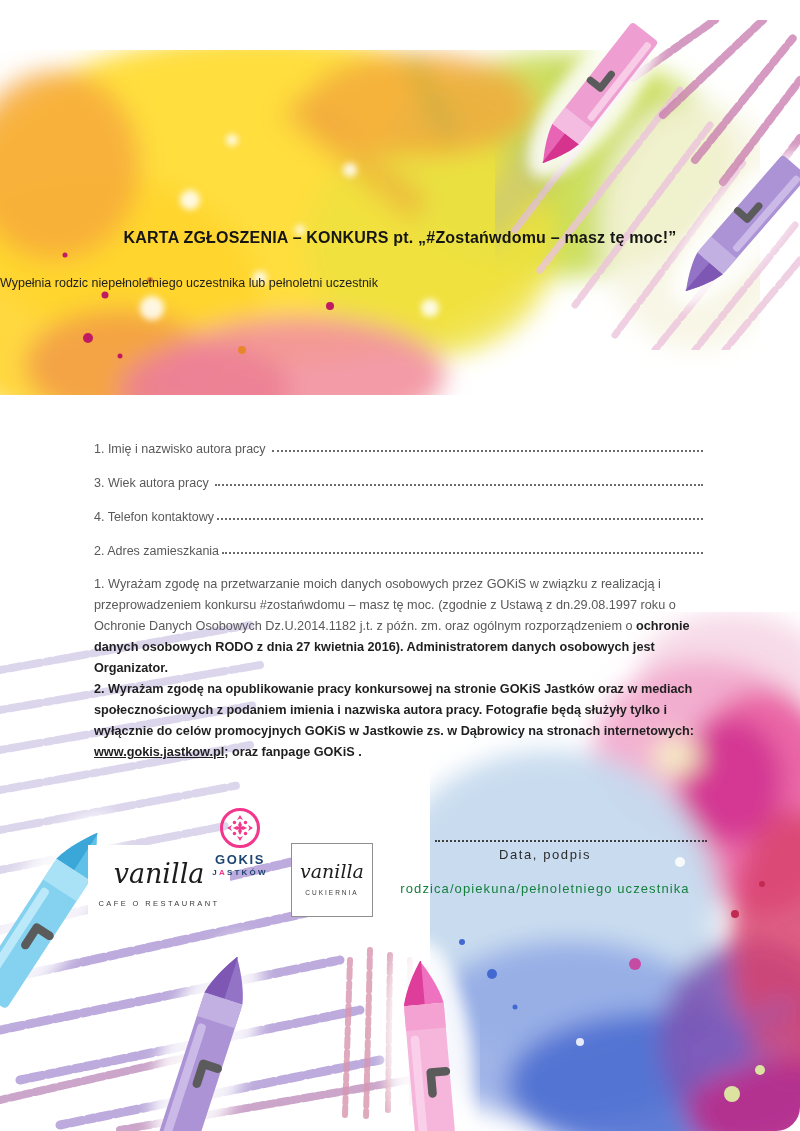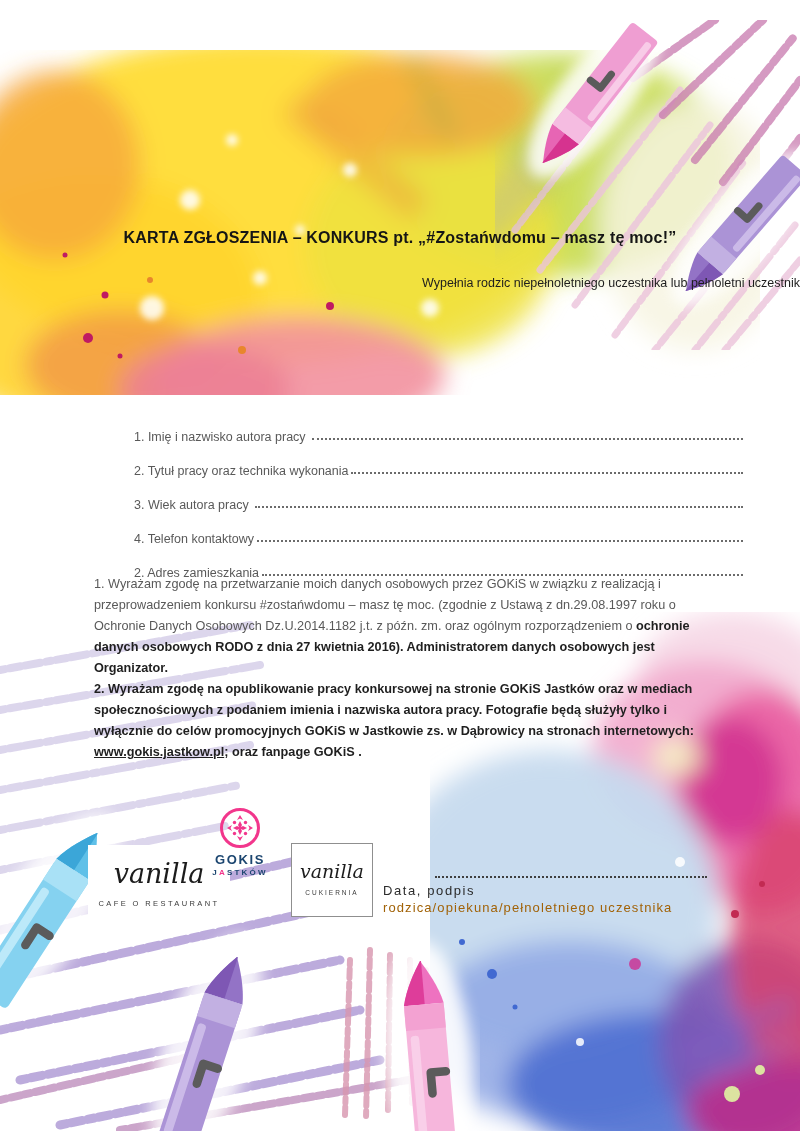--- a/index.html
+++ b/index.html
@@ -1,36 +1,36 @@
 <!DOCTYPE html>
 <html><head>
 <meta charset="utf-8">
 <style>
   html,body { margin:0; padding:0; background:#ffffff; }
   .page {
     position:relative; width:800px; height:1131px; margin:0 auto;
     background:#ffffff; overflow:hidden;
-    font-family:"Liberation Sans", sans-serif; color:#262626;
+    font-family:"Liberation Sans", sans-serif; color:#262626;border-radius:24px;
   }
   .deco { position:absolute; pointer-events:none; }
 
   
   .content { position:absolute; inset:0; z-index:5; }
 
   .doc-title {
     position:absolute; top:229px; left:0; width:100%;
     text-align:center; font-size:16px; font-weight:bold; color:#151515;
     letter-spacing:.2px;
   }
   .doc-subtitle {
     position:absolute; top:276px; left:0; width:100%;
-    text-align:right; font-size:12.5px; color:#1d1d1d;
-  }
-
-  .fields { position:absolute; left:94px; top:412px; width:613px;margin-left:40px; }
+    text-align:left; font-size:12.5px; color:#1d1d1d;
+  }
+
+  .fields { position:absolute; left:94px; top:424px; width:613px; }
   .field-row { display:flex; align-items:flex-end; height:34px; }
   .field-label { font-size:12.5px; color:#595959; white-space:pre; padding-bottom:2px; }
   .leader { flex:1; border-bottom:2px dotted #6b6b6b; margin:0 4px 6px 3px; }
 
   .consent { position:absolute; left:94px; top:574px; width:614px;
     font-size:12.7px; line-height:21px; }
   .consent p { margin:0; }
   .c-gray { color:#595959; }
   .c-bold { color:#1f1f1f; font-weight:bold; }
   .c-link { color:#1f1f1f; font-weight:bold; text-decoration:underline; }
@@ -61,24 +61,24 @@
   .logo-cukiernia {
     position:absolute; left:291px; top:843px; width:80px; height:72px;
     background:#ffffff; border:1px solid #8f8f8f; text-align:center;
   }
   .logo-cukiernia .script-word { font-size:19px; line-height:34px; display:block; margin-top:10px; }
   .logo-cukiernia .tagline {
     font-size:6.5px; letter-spacing:2px; color:#3a3a3a; display:block; margin-top:1px;
   }
 
   
-  .signature { position:absolute; right:93px; top:876px; width:324px; }
+  .signature { position:absolute; right:93px; top:840px; width:324px; text-align:center; }
   .sig-dots { width:272px; margin-left:auto; border-top:2.4px dotted #3f3f3f; height:0; }
   .sig-line1 { margin-top:5px; font-size:13px; color:#2b2b2b; letter-spacing:1.6px; }
-  .sig-line2 { margin-top:2px; font-size:13px; color:#a16207; letter-spacing:1.1px; }
+  .sig-line2 { margin-top:19px; font-size:13px; color:#15803d; letter-spacing:1.1px; }
 </style>
 </head>
 <body>
 
 <div class="page">
 
   <svg class="deco" style="left:0; top:50px;" width="760" height="345" viewBox="0 0 760 345">
     <defs>
       <filter id="soft12" x="-40%" y="-40%" width="180%" height="180%">
           <feGaussianBlur stdDeviation="12"></feGaussianBlur>
@@ -258,24 +258,20 @@
 
     <div class="doc-title">KARTA ZGŁOSZENIA – KONKURS pt.  „#Zostańwdomu – masz tę moc!”</div>
     <div class="doc-subtitle">Wypełnia rodzic niepełnoletniego uczestnika lub pełnoletni uczestnik</div>
 
     <div class="fields">
       <div class="field-row">
         <span class="field-label">1. Imię i nazwisko autora pracy </span>
         <span class="leader"></span>
       </div>
       <div class="field-row">
-        <span class="field-label">2. Tytuł pracy oraz technika wykonania</span>
-        <span class="leader"></span>
-      </div>
-      <div class="field-row">
         <span class="field-label">3. Wiek autora pracy </span>
         <span class="leader"></span>
       </div>
       <div class="field-row">
         <span class="field-label">4. Telefon kontaktowy</span>
         <span class="leader"></span>
       </div>
       <div class="field-row">
         <span class="field-label">2. Adres zamieszkania</span>
         <span class="leader"></span>

